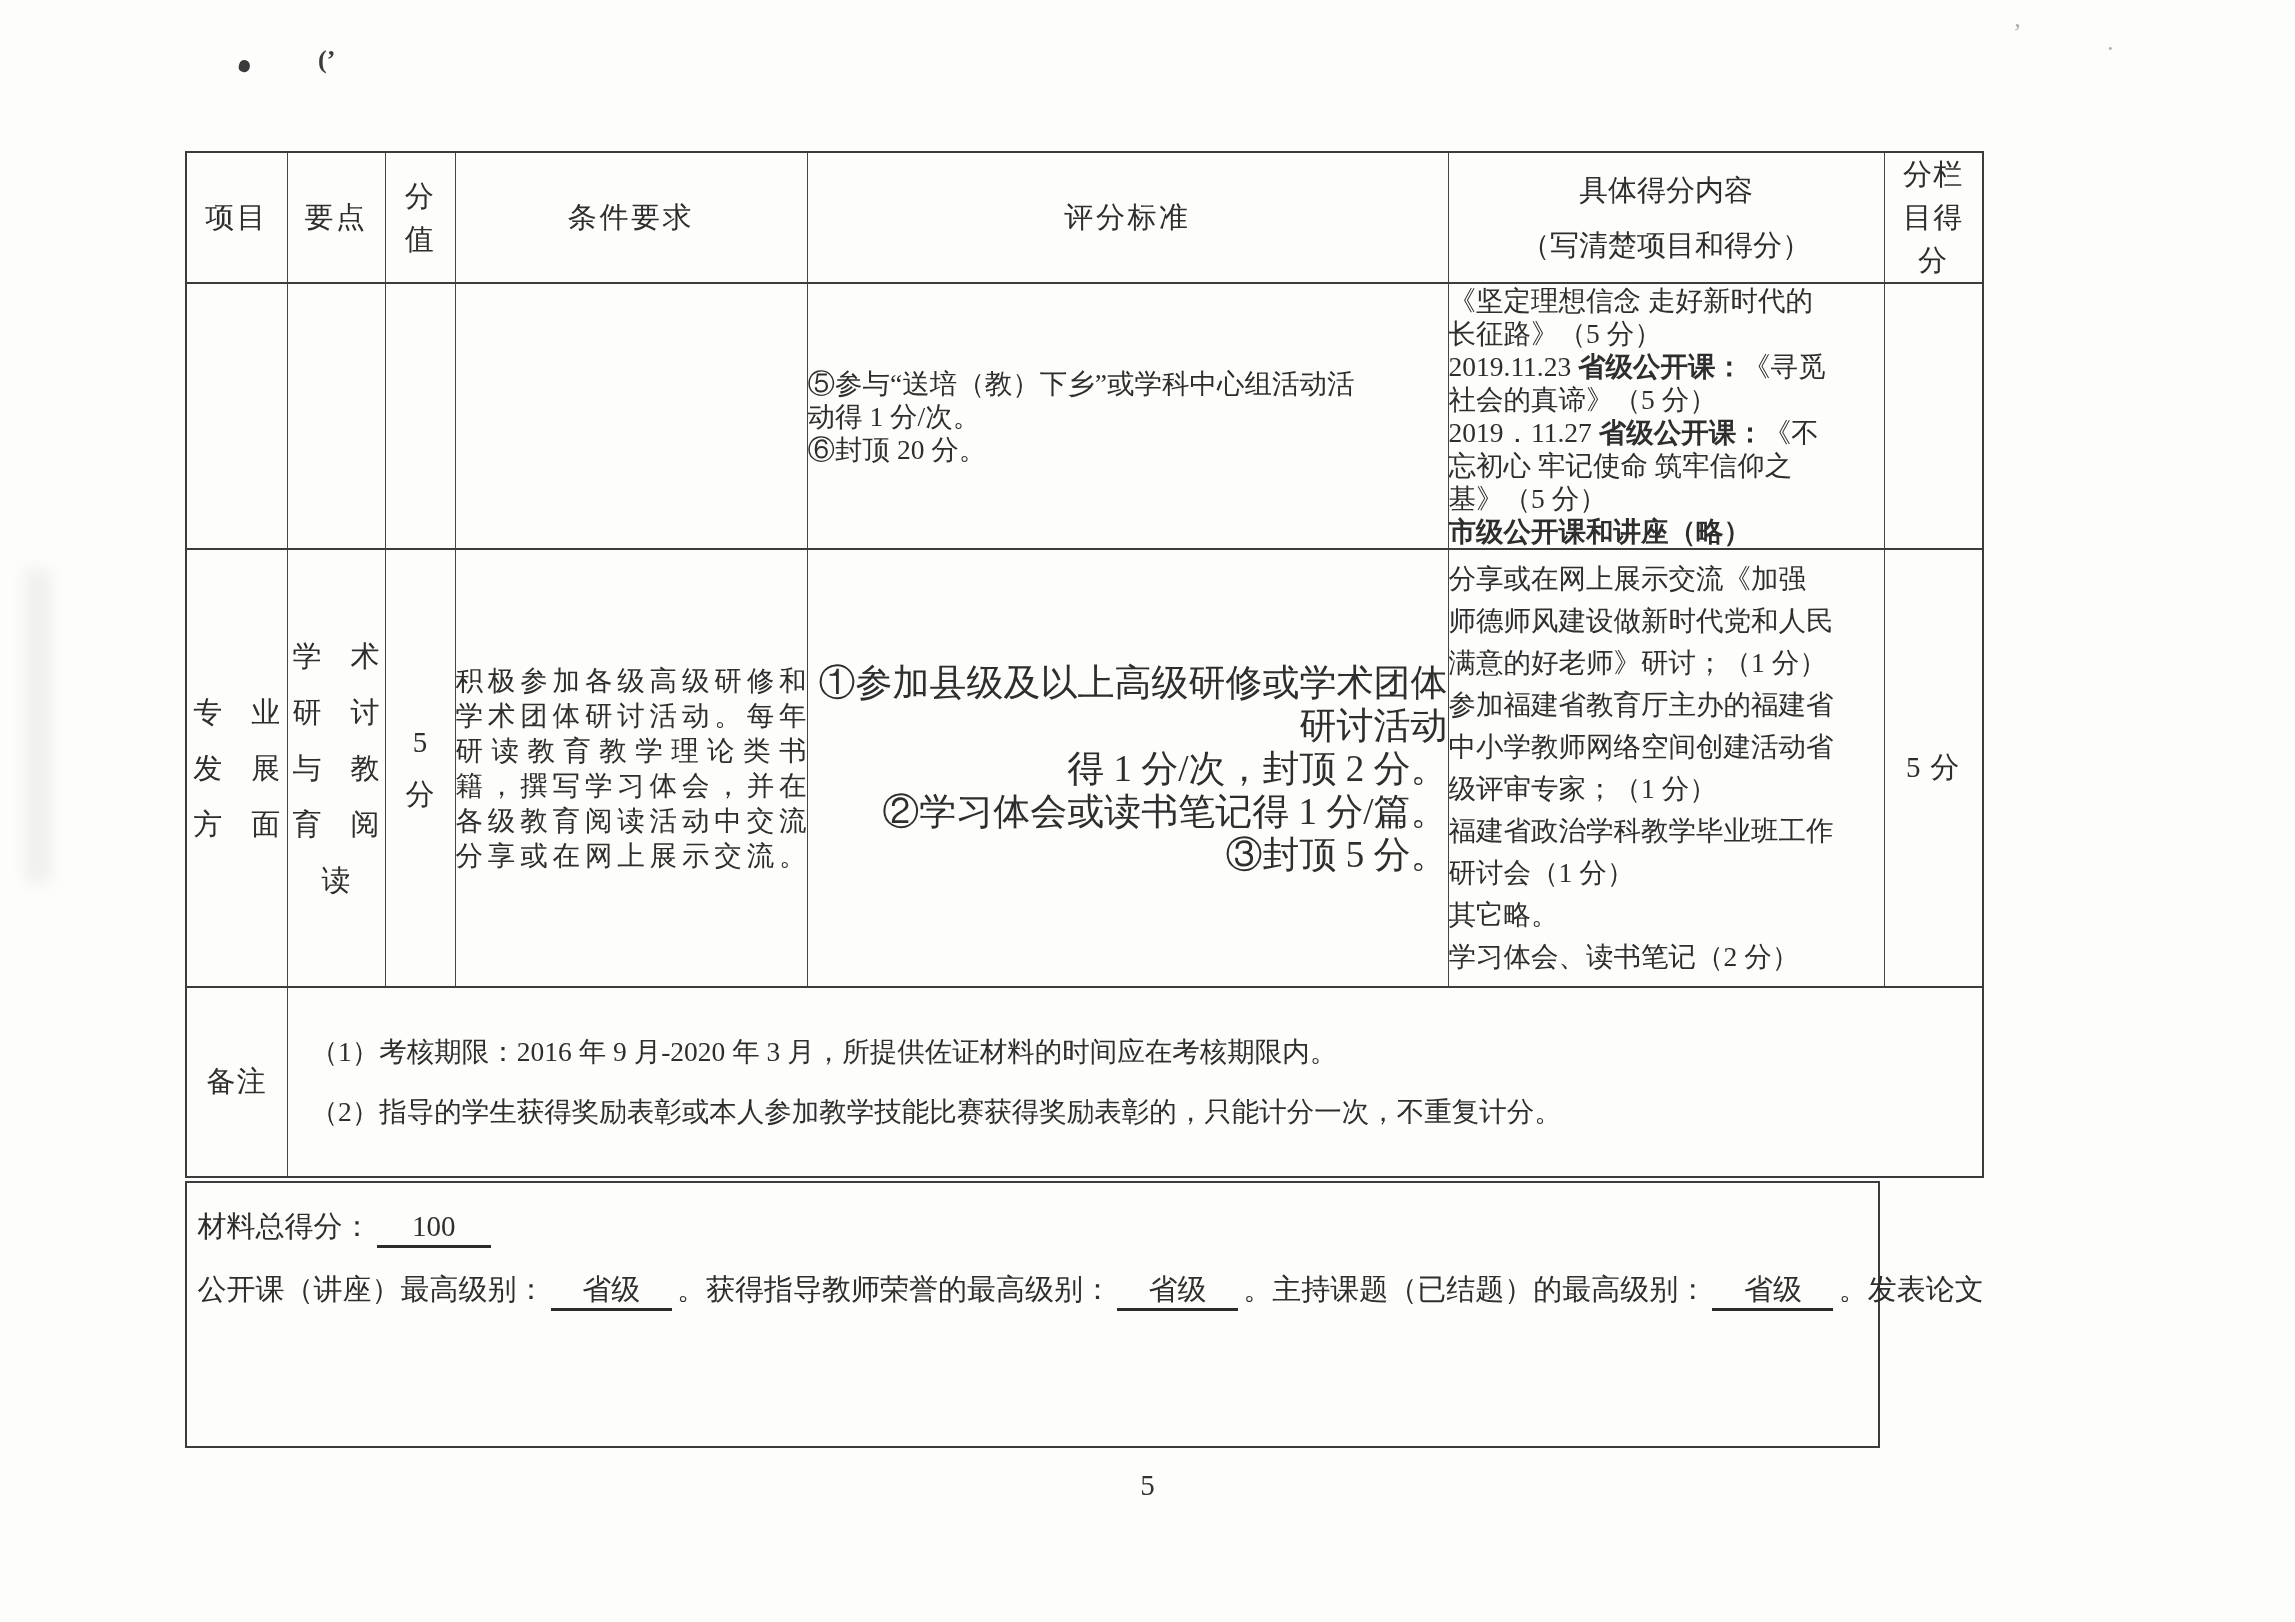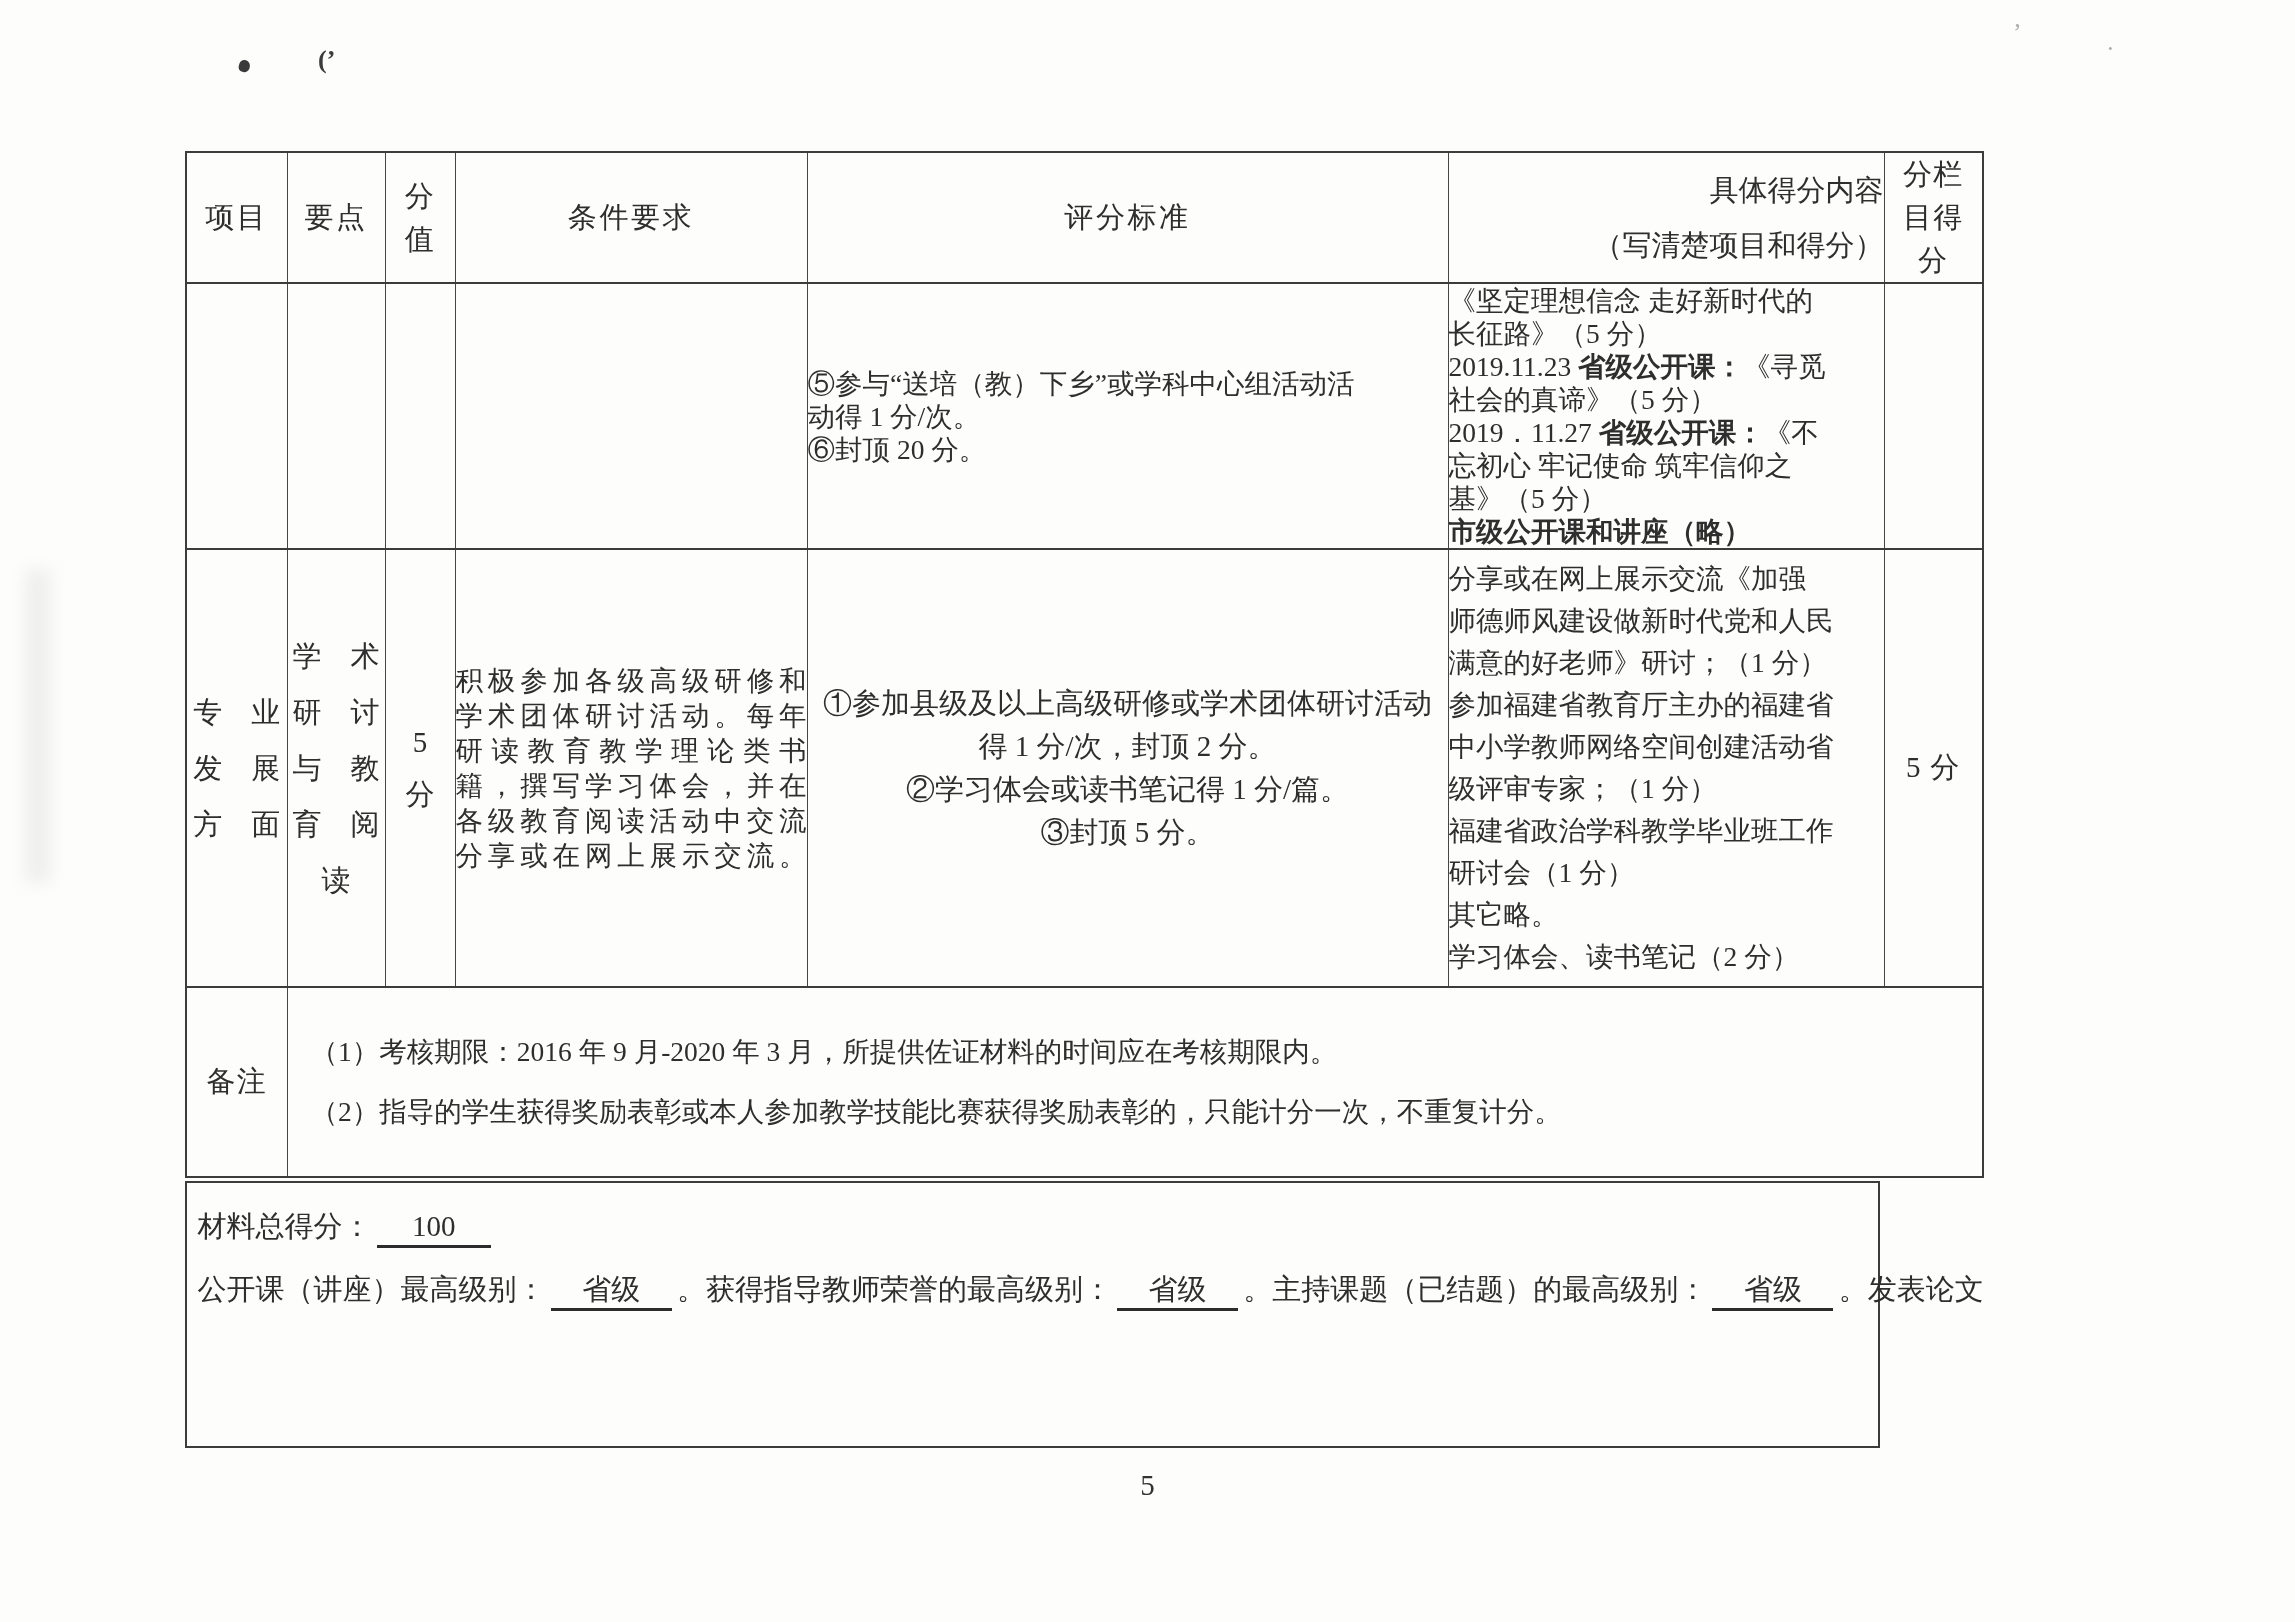--- a/index.html
+++ b/index.html
@@ -31,26 +31,26 @@
     overflow:hidden;
   }
   tr.r-head{height:127px;}
   tr.r1{height:264px;}
   tr.r2{height:438px;}
   tr.r-note{height:190px;}
   tr.r1 td,tr.r2 td,tr.r-note td{border-top:2px solid #3c3c3c;}
 
   .th-main{font-size:29px;text-align:center;letter-spacing:2.6px;}
   .th-stack{font-size:29px;text-align:center;line-height:43px;letter-spacing:1.3px;}
-  .th-detail .ln{font-size:29px;text-align:right;line-height:55px;}
+  .th-detail .ln{font-size:29px;text-align:center;line-height:55px;}
 
   .crit1{vertical-align:top;text-align:left;font-size:27.5px;line-height:33px;padding:10.5px 11.8px 0 13px;}
   .det1{vertical-align:top;text-align:left;font-size:27.5px;line-height:33px;padding:7.8px 9.2px 0 13px;}
   .det2{vertical-align:top;text-align:left;font-size:27.5px;line-height:42px;padding:10.5px 9.2px 0 13px;}
-  .crit2{vertical-align:middle;text-align:center;font-size:29px;line-height:43px;padding:0 10.5px 0 13px;}
+  .crit2{vertical-align:middle;text-align:right;font-size:37px;line-height:43px;padding:0 10.5px 0 13px;}
   .cond{vertical-align:middle;font-size:27.5px;padding:0 10.5px;}
   .cond .ln{line-height:35px;text-align:justify;text-align-last:justify;}
   .vstack85{font-size:29px;text-align:center;line-height:56px;}
   .vstack80{font-size:29px;text-align:center;line-height:52px;}
   .colscore{font-size:29px;text-align:center;letter-spacing:1.3px;}
   .note-label{font-size:29px;text-align:center;letter-spacing:1.3px;}
   .note-content{vertical-align:middle;text-align:left;font-size:27.5px;padding-left:17px;}
   .note-content .ln{line-height:60px;margin-left:23px;}
   .bold{font-weight:bold;}
 

